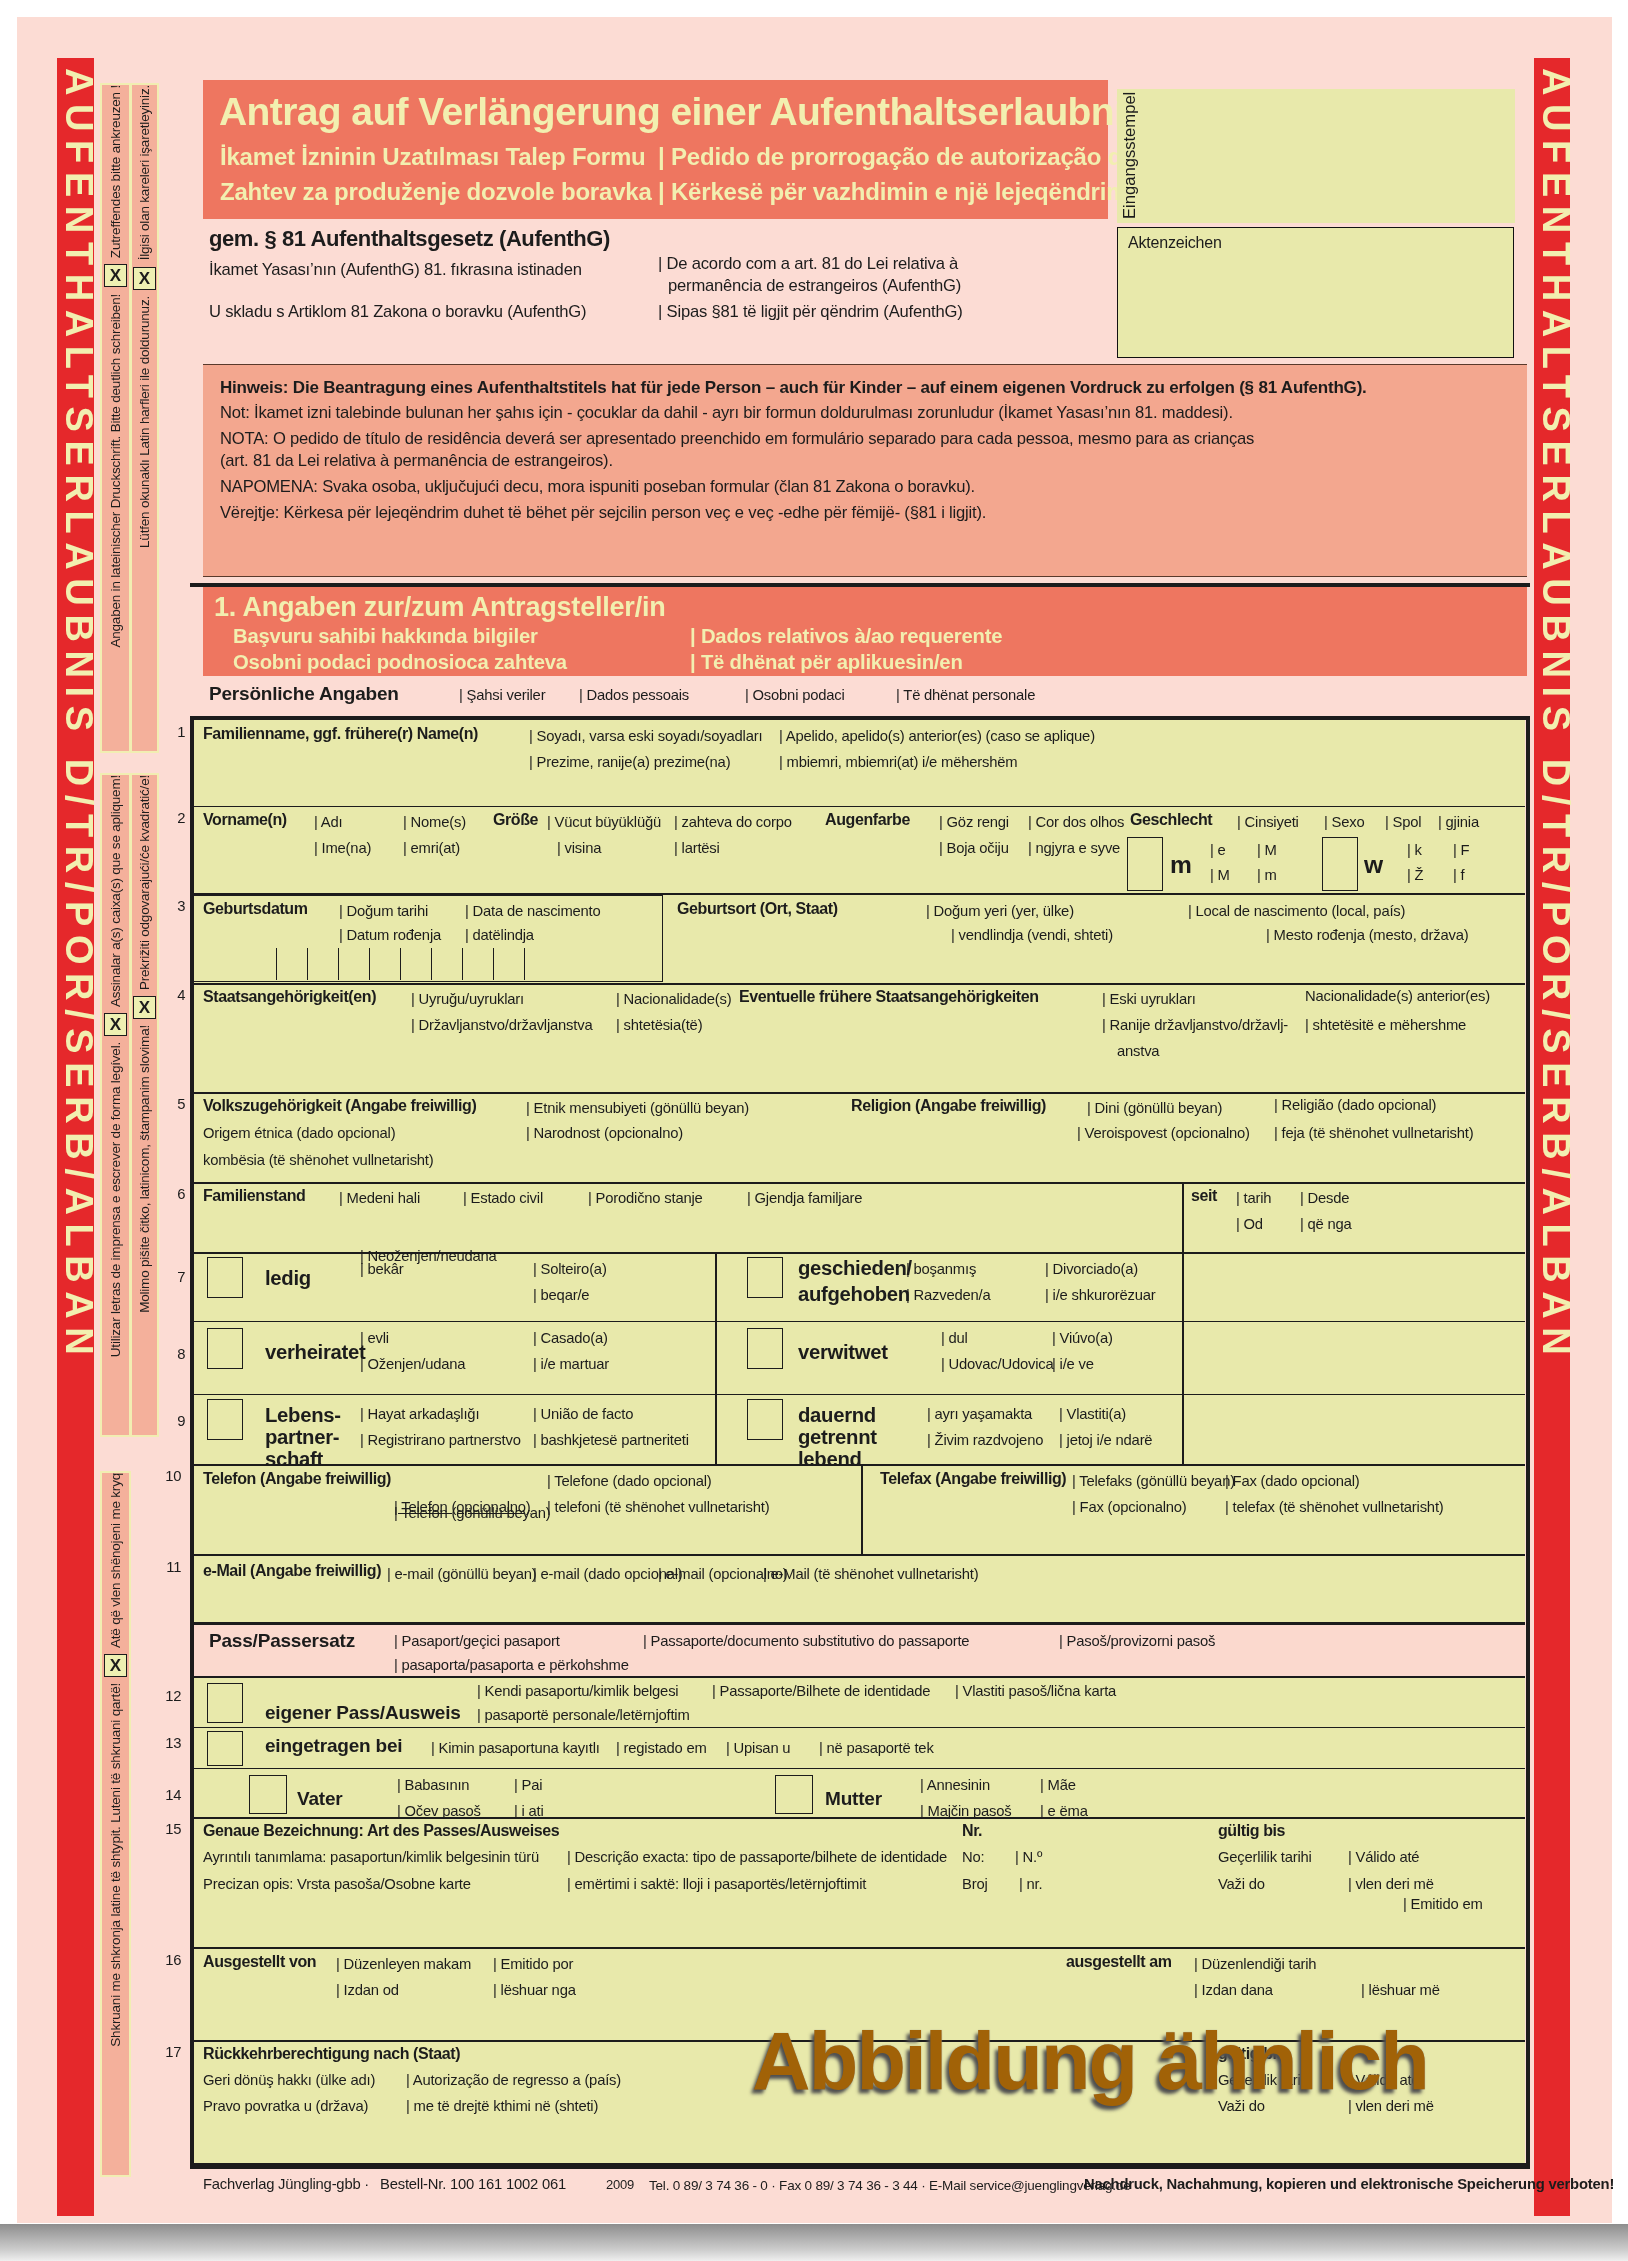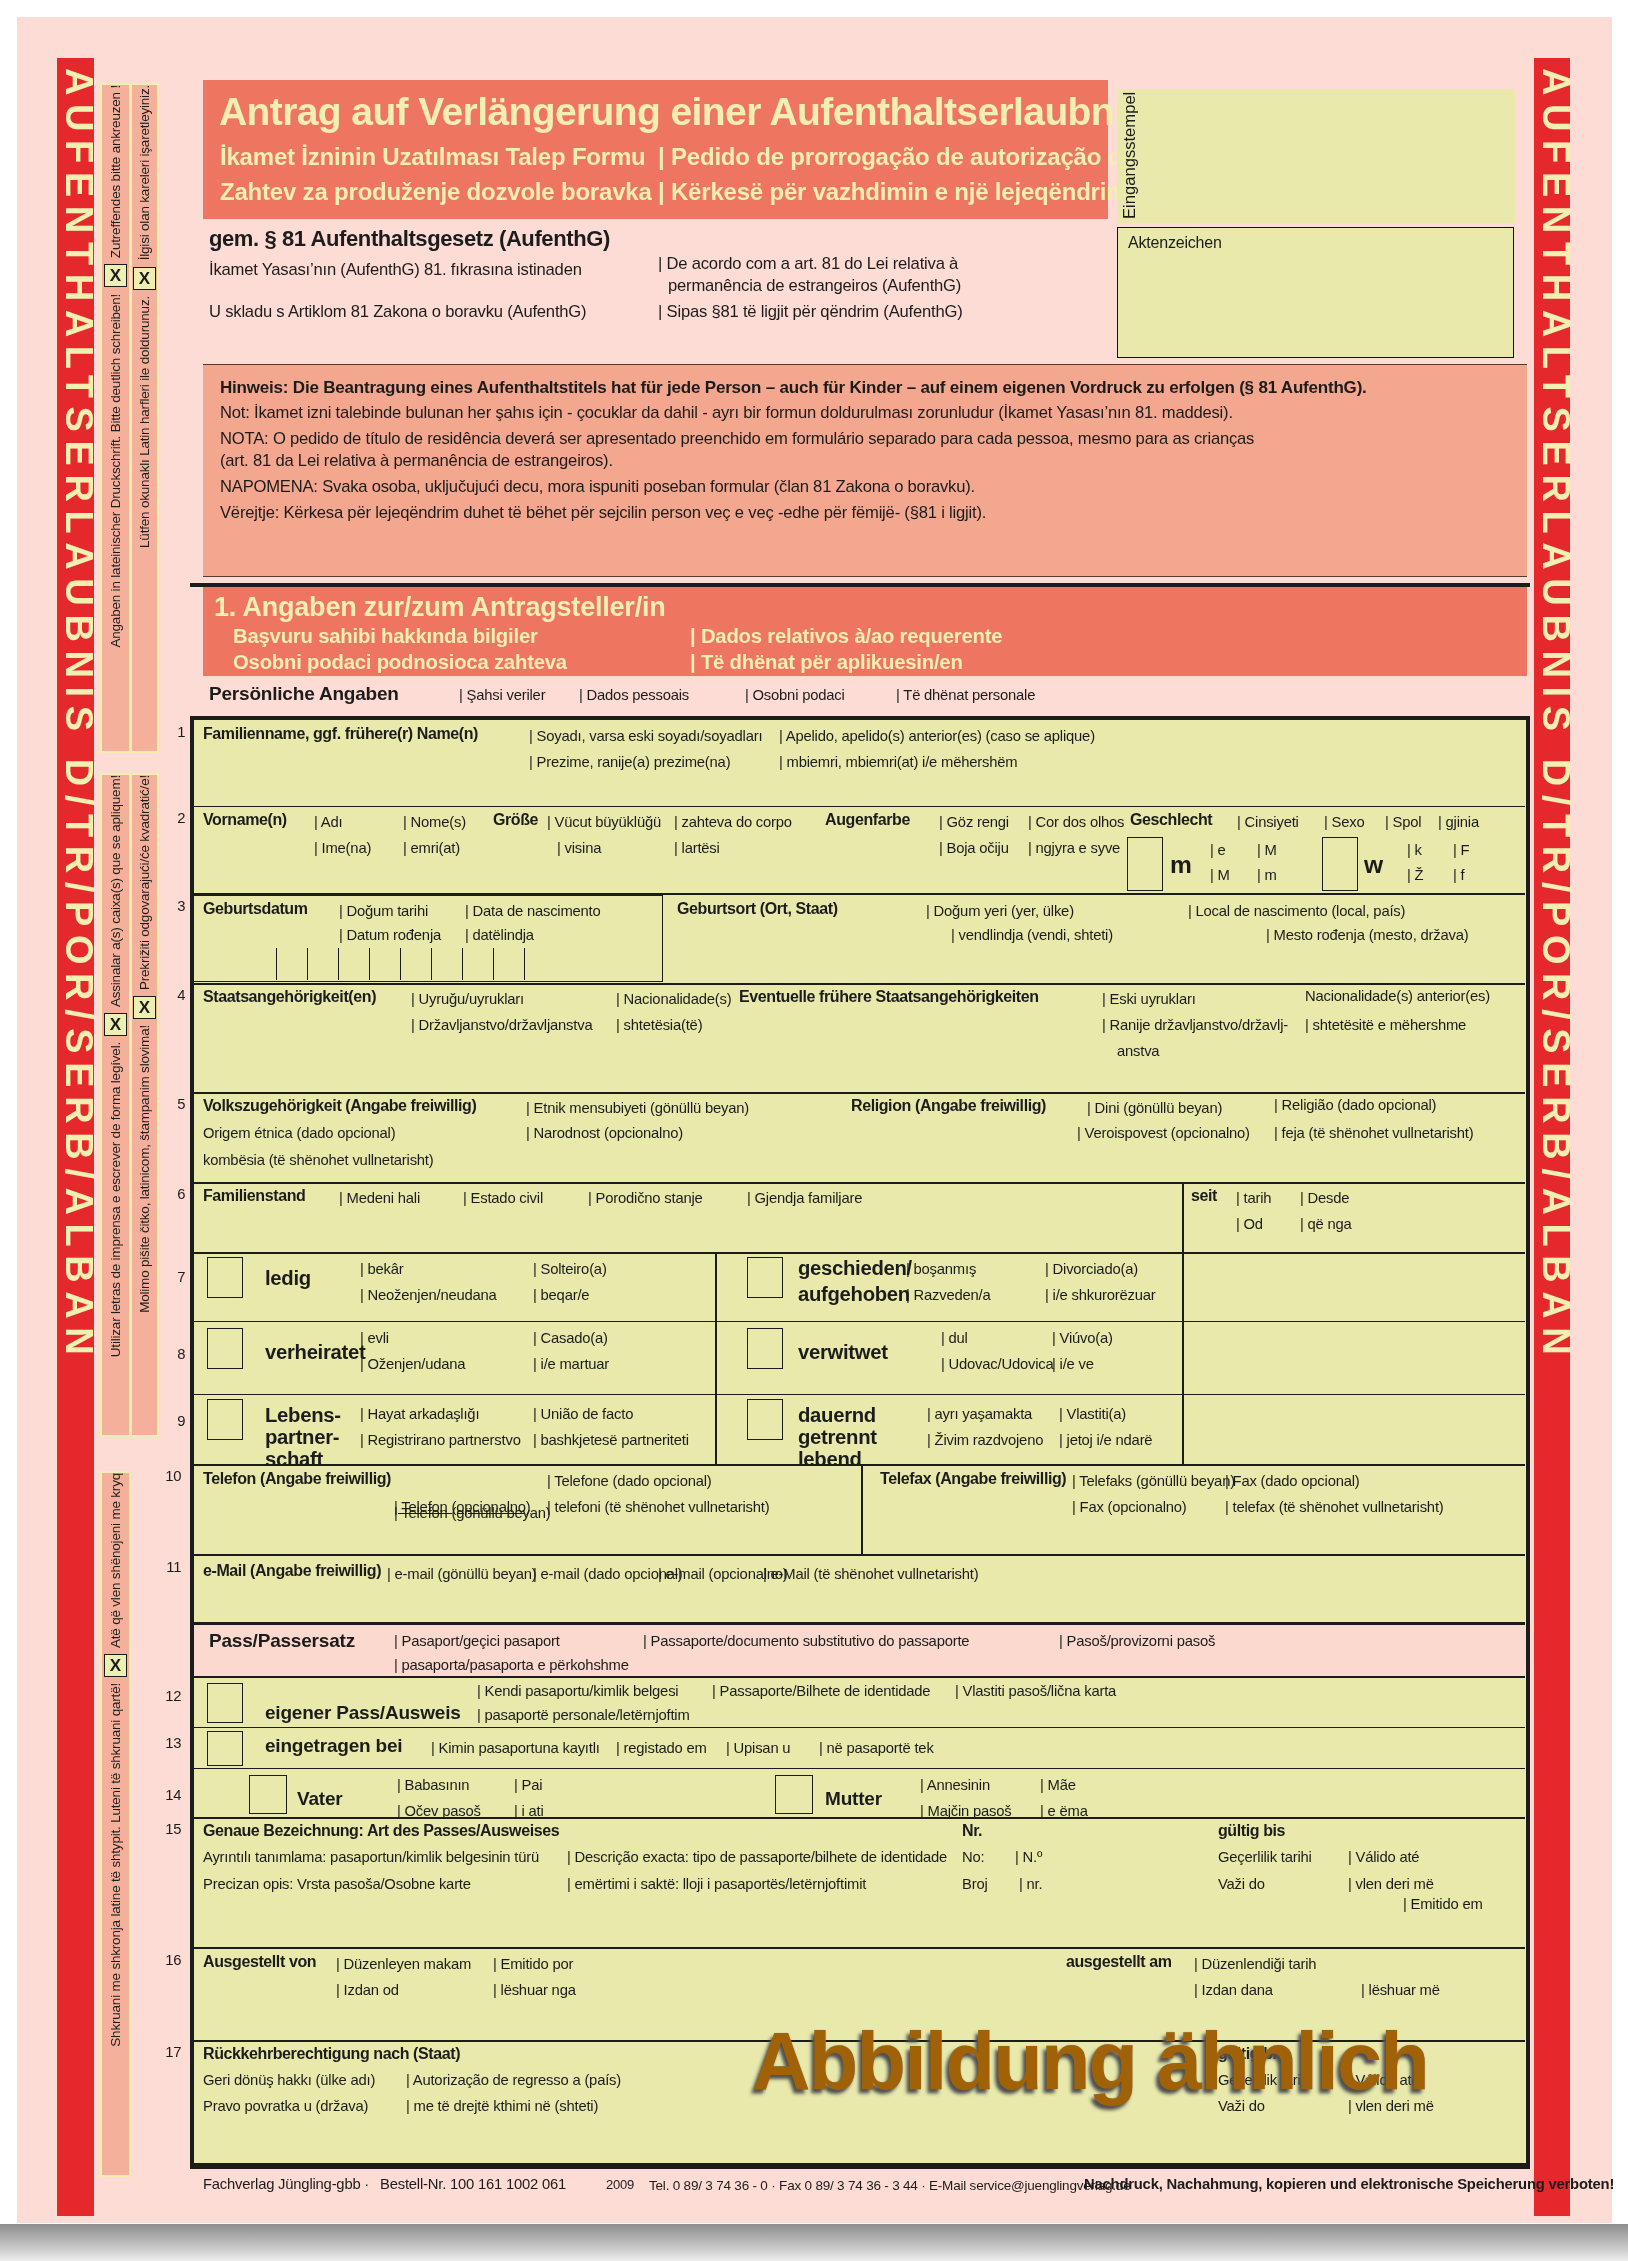--- a/index.html
+++ b/index.html
@@ -245,21 +245,21 @@
 <span class="t" style="left:1236px;top:1190px;">| tarih</span>
 <span class="t" style="left:1300px;top:1190px;">| Desde</span>
 <span class="t" style="left:1236px;top:1216px;">| Od</span>
 <span class="t" style="left:1300px;top:1216px;">| që nga</span>
 <div class="field" style="left:1191px;top:1225px;width:326px;height:23.4px;"></div>
 
 <div class="cb" style="left:207px;top:1257px;width:34px;height:39px;"></div>
 <span class="t bg" style="left:265px;top:1267px;">ledig</span>
 <span class="t" style="left:360px;top:1261px;">| bekâr</span>
 <span class="t" style="left:533px;top:1261px;">| Solteiro(a)</span>
-<span class="t" style="left:360px;top:1287px;text-align:center;">| Neoženjen/neudana</span>
+<span class="t" style="left:360px;top:1248px;text-align:center;">| Neoženjen/neudana</span>
 <span class="t" style="left:533px;top:1287px;">| beqar/e</span>
 <div class="cb" style="left:747px;top:1257px;width:34px;height:39px;"></div>
 <span class="t bg" style="left:798px;top:1257px;">geschieden/</span>
 <span class="t bg" style="left:798px;top:1283px;">aufgehoben</span>
 <span class="t" style="left:906px;top:1261px;">| boşanmış</span>
 <span class="t" style="left:1045px;top:1261px;">| Divorciado(a)</span>
 <span class="t" style="left:906px;top:1287px;">| Razveden/a</span>
 <span class="t" style="left:1045px;top:1287px;">| i/e shkurorëzuar</span>
 
 <div class="cb" style="left:207px;top:1328px;width:34px;height:39px;"></div>

